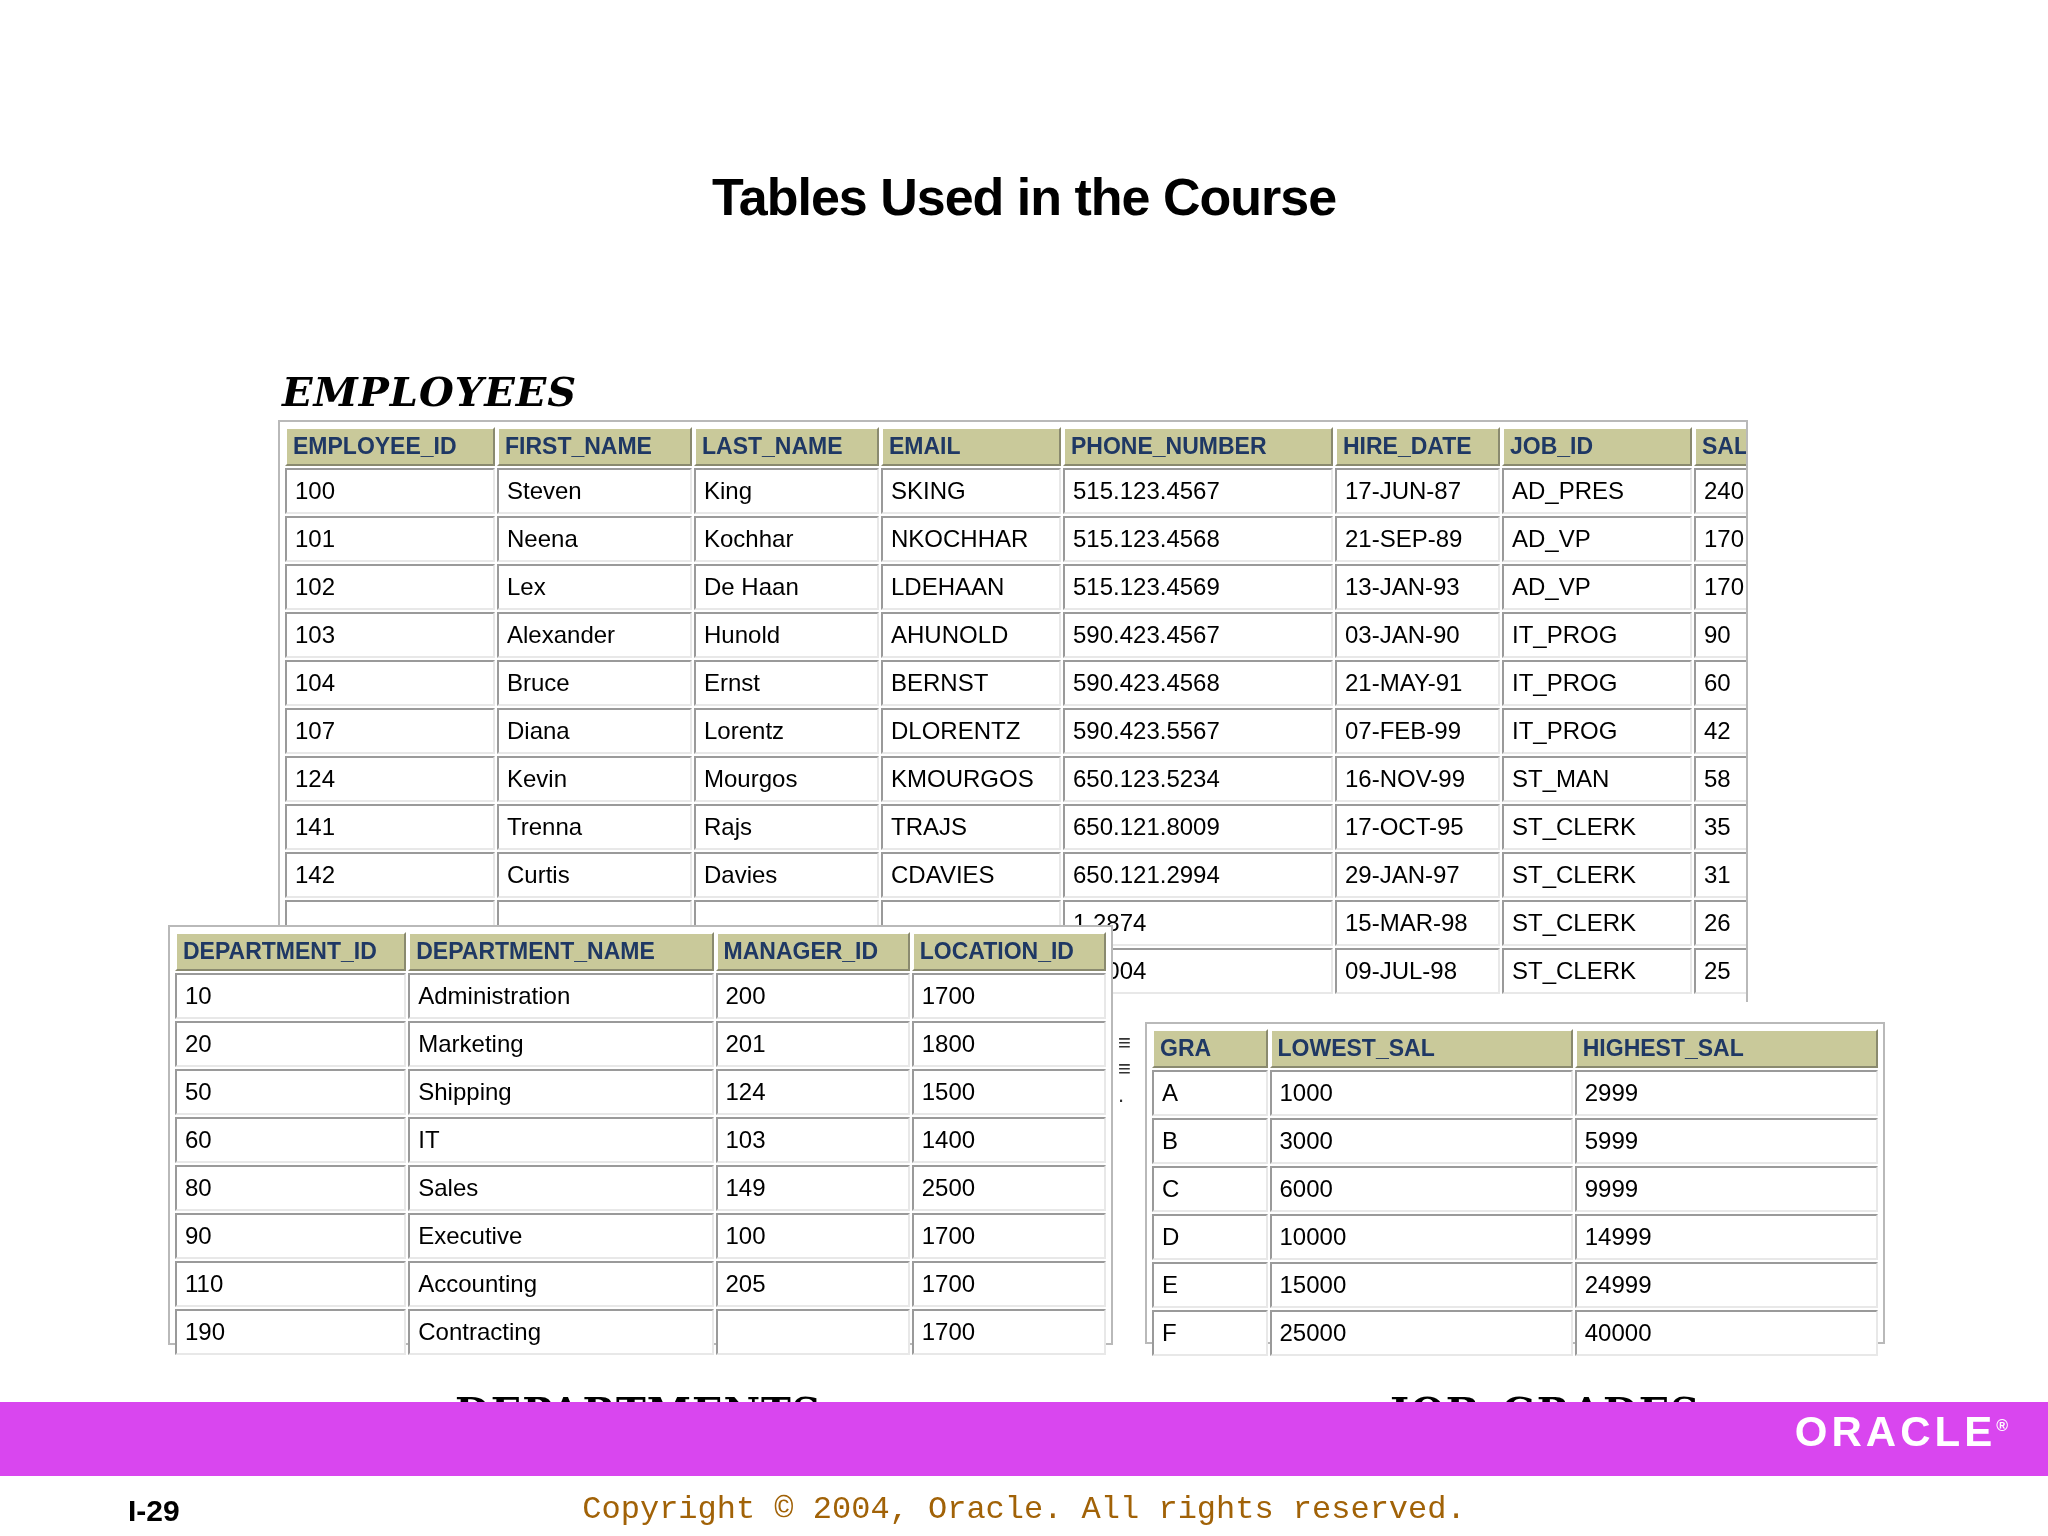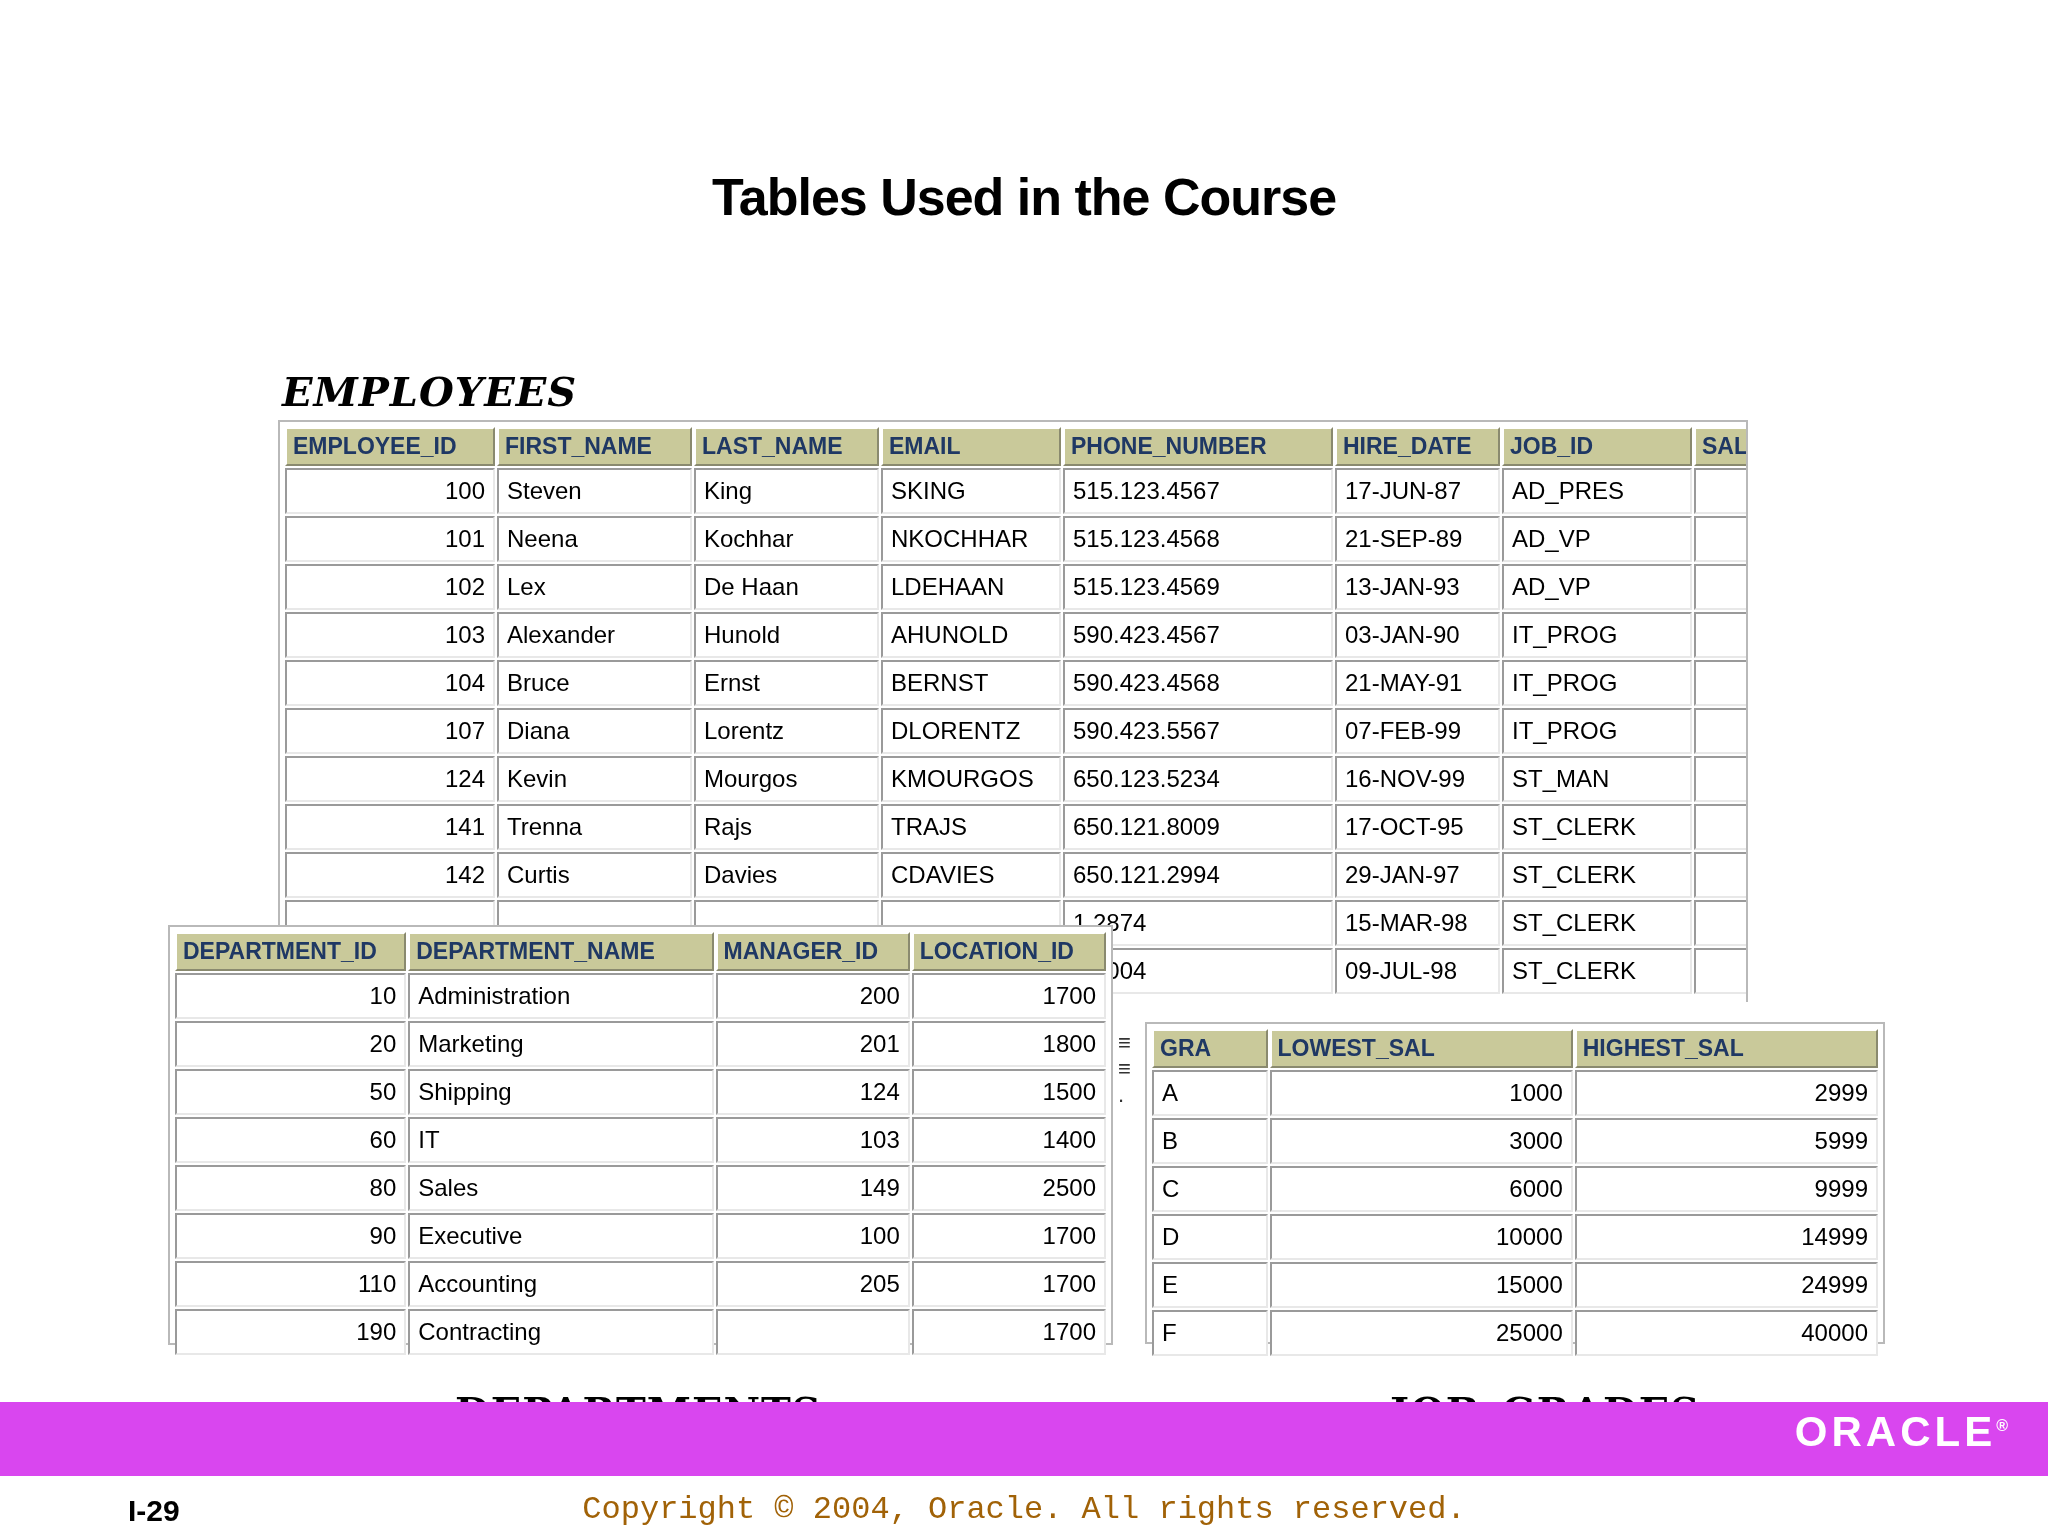--- a/index.html
+++ b/index.html
@@ -60,21 +60,21 @@
   table.grid td {
     background: #ffffff;
     color: #000000;
     border: 2px solid;
     border-color: #9a9a9a #e8e8e8 #e8e8e8 #9a9a9a;
     padding: 4px 8px;
     white-space: nowrap;
     overflow: hidden;
     height: 34px;
   }
-  td.num { text-align: right; }
+  td.num { }
   td.txt { text-align: left; }
 
   
   .caption {
     position: absolute;
     font-family: "DejaVu Serif", serif;
     font-weight: bold;
     font-size: 40px;
     color: #000000;
     letter-spacing: 1px;

